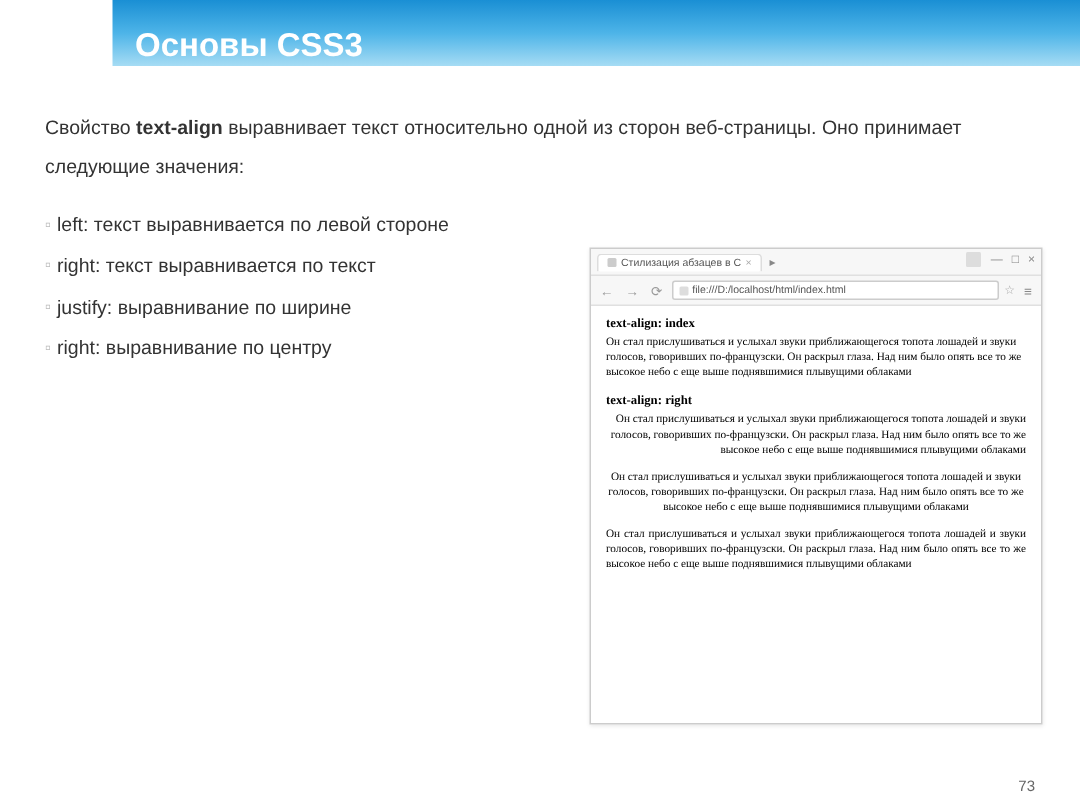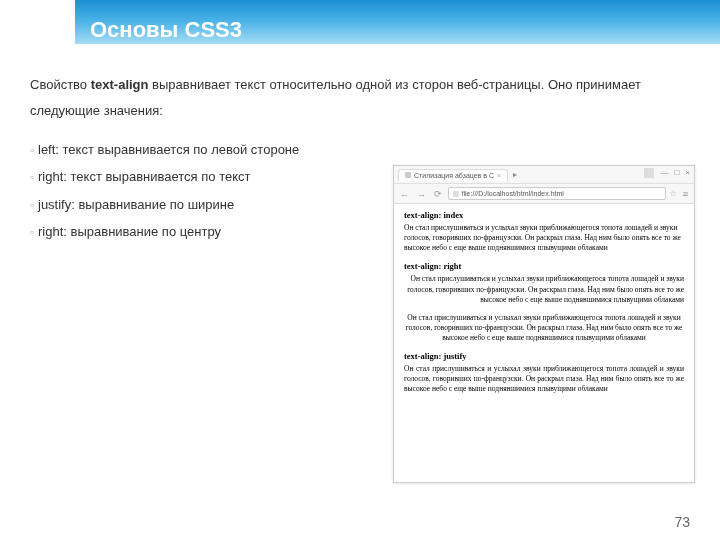--- a/index.html
+++ b/index.html
@@ -124,21 +124,21 @@
   .b-heading { font-weight: bold; font-size: 8.5px; margin-bottom: 3px; }
   .b-text { font-size: 7.5px; line-height: 1.35; }
   .t-left { text-align: left; }
   .t-right { text-align: right; }
   .t-center { text-align: center; }
   .t-justify { text-align: justify; }
   .page-num {
     position: absolute;
     bottom: 10px;
     right: 30px;
-    font-size: 14px;
+    font-size: 10px;
     color: #666;
   }
 </style>
 </head>
 <body>
 
 <div class="header">
   <div class="white-box"></div>
   <div class="title">Основы CSS3</div>
 </div>
@@ -187,19 +187,18 @@
       <div class="b-text t-left">Он стал прислушиваться и услыхал звуки приближающегося топота лошадей и звуки голосов, говоривших по-французски. Он раскрыл глаза. Над ним было опять все то же высокое небо с еще выше поднявшимися плывущими облаками</div>
     </div>
     <div class="b-section">
       <div class="b-heading">text-align: right</div>
       <div class="b-text t-right">Он стал прислушиваться и услыхал звуки приближающегося топота лошадей и звуки голосов, говоривших по-французски. Он раскрыл глаза. Над ним было опять все то же высокое небо с еще выше поднявшимися плывущими облаками</div>
     </div>
     <div class="b-section">
       <div class="b-text t-center">Он стал прислушиваться и услыхал звуки приближающегося топота лошадей и звуки голосов, говоривших по-французски. Он раскрыл глаза. Над ним было опять все то же высокое небо с еще выше поднявшимися плывущими облаками</div>
     </div>
     <div class="b-section">
-      <div class="b-heading">text-align: justify</div>
       <div class="b-text t-justify">Он стал прислушиваться и услыхал звуки приближающегося топота лошадей и звуки голосов, говоривших по-французски. Он раскрыл глаза. Над ним было опять все то же высокое небо с еще выше поднявшимися плывущими облаками</div>
     </div>
   </div>
 </div>
 
 <div class="page-num">73</div>
 
 </body></html>

